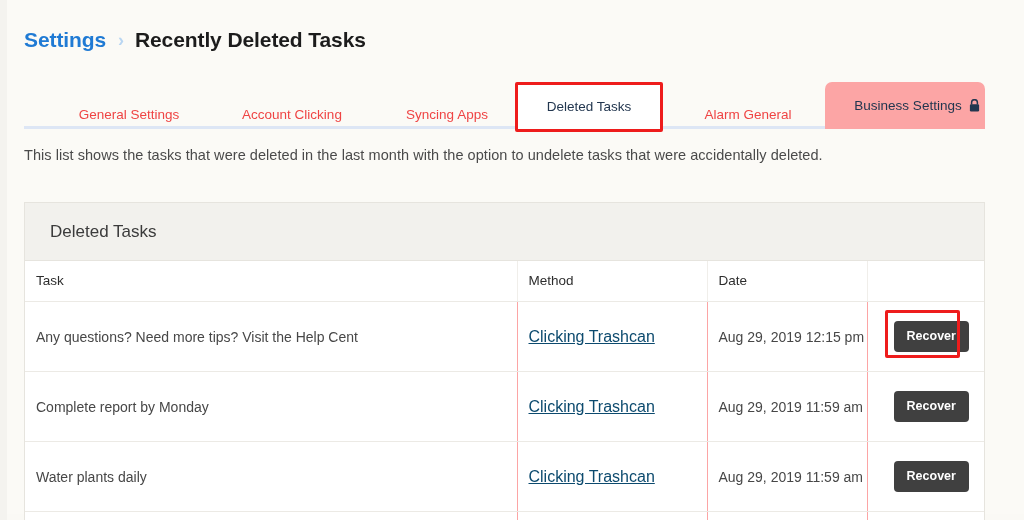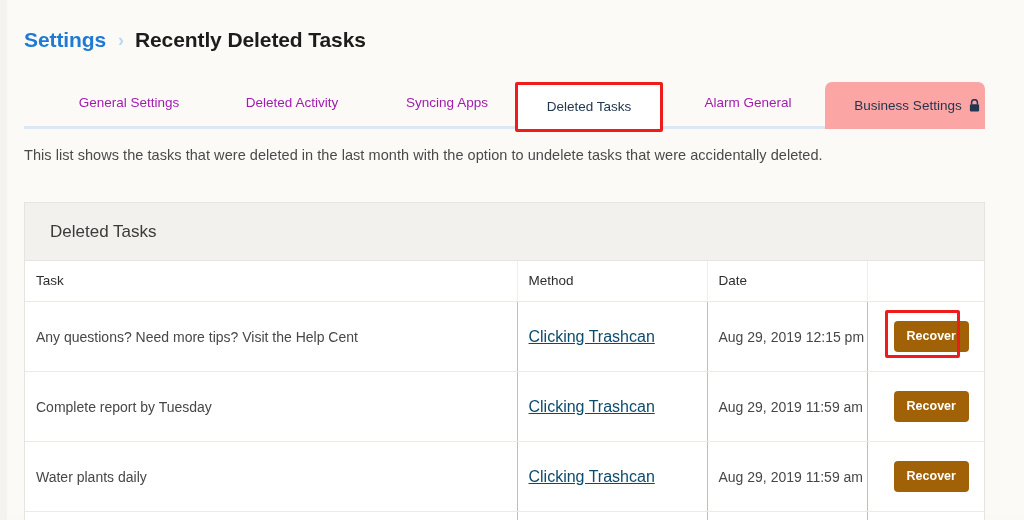--- a/index.html
+++ b/index.html
@@ -66,27 +66,27 @@
   .tabbar-underline {
     position: absolute;
     left: 0;
     top: 46px;
     width: 961px;
     height: 3px;
     background: #dde6f5;
   }
   .tab {
     position: absolute;
-    top: 0;
+    top: 12px;
     height: 44px;
     display: flex;
     align-items: center;
     justify-content: center;
     font-size: 13.5px;
-    color: #a21caf;
+    color: #ef4444;
     cursor: pointer;
     box-sizing: border-box;
     white-space: nowrap;
   }
   .tab.active {
     background: #ffffff;
     color: #22364f;
     border-top-left-radius: 5px;
     border-top-right-radius: 5px;
     border: 1px solid #e3e8f0;
@@ -194,21 +194,21 @@
     color: #0c4a6e;
     text-decoration: underline;
     cursor: pointer;
     font-size: 16px;
   }
   .date-cell { color: #474747; font-size: 14px; }
   .action-cell { padding-left: 0; text-align: center; }
 
   .recover-btn {
     display: inline-block;
-    background: #a16207;
+    background: #404040;
     color: #ffffff;
     font-size: 12.5px;
     font-weight: bold;
     border: none;
     border-radius: 4px;
     padding: 9px 13px 9px 13px;
     cursor: pointer;
     font-family: "Liberation Sans", sans-serif;
     line-height: 1;
   }
@@ -237,21 +237,21 @@
   </div>
 
   <div class="tabbar">
     <div class="tabbar-underline"></div>
 
     <div class="tab" style="left:30px;width:150px;">
       <span>General Settings</span>
     </div>
 
     <div class="tab" style="left:193px;width:150px;">
-      <span>Deleted Activity</span>
+      <span>Account Clicking</span>
     </div>
 
     <div class="tab" style="left:358px;width:130px;">
       <span>Syncing Apps</span>
     </div>
 
     <div class="tab active" style="left:491px;width:148px;">
       <span>Deleted Tasks</span>
     </div>
 
@@ -299,21 +299,21 @@
           <td>Any questions? Need more tips? Visit the Help Cent</td>
           <td>
             <span class="method-link">Clicking Trashcan</span>
           </td>
           <td class="date-cell">Aug 29, 2019 12:15 pm</td>
           <td class="action-cell">
             <button class="recover-btn">Recover</button>
           </td>
         </tr>
         <tr>
-          <td>Complete report by Tuesday</td>
+          <td>Complete report by Monday</td>
           <td>
             <span class="method-link">Clicking Trashcan</span>
           </td>
           <td class="date-cell">Aug 29, 2019 11:59 am</td>
           <td class="action-cell">
             <button class="recover-btn">Recover</button>
           </td>
         </tr>
         <tr>
           <td>Water plants daily</td>

